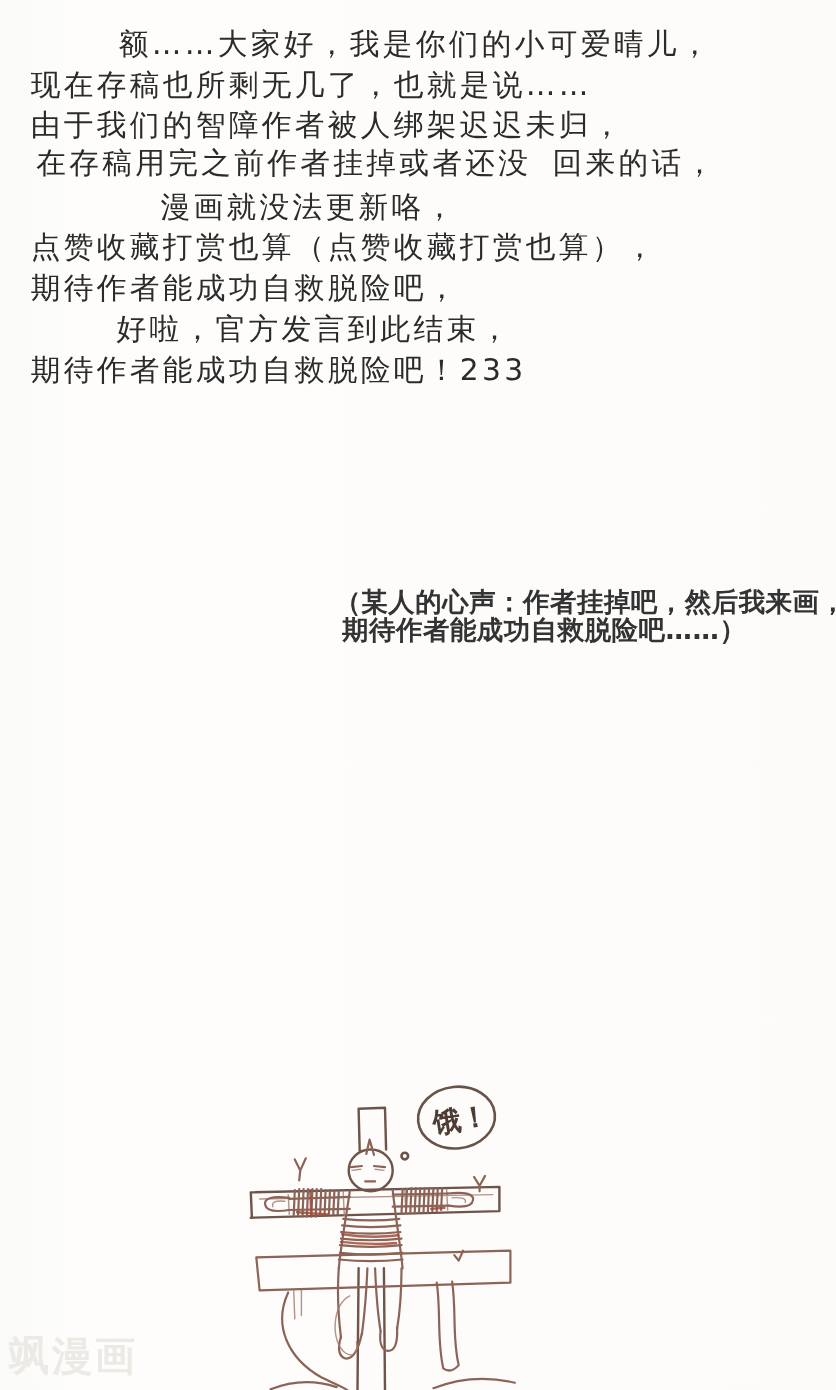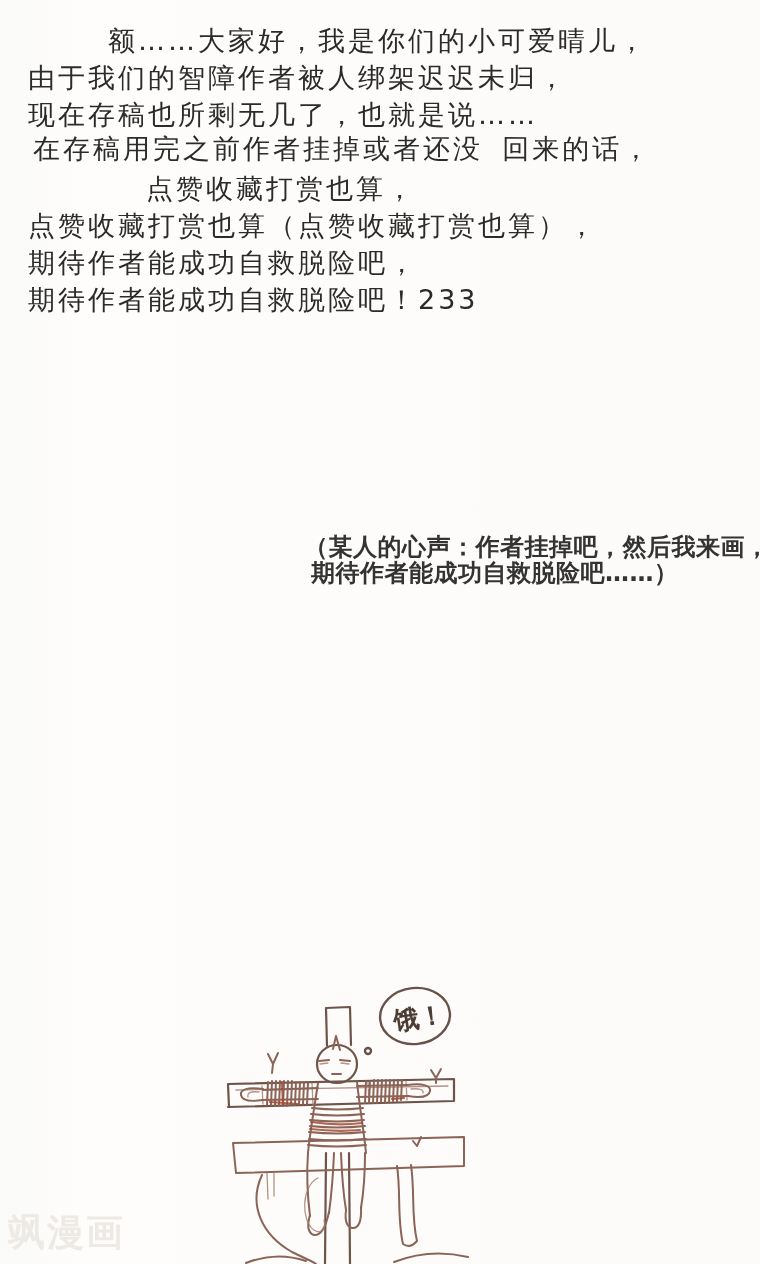--- a/index.html
+++ b/index.html
@@ -41,26 +41,27 @@
     font-size:37px;font-weight:700;letter-spacing:2px;color:#edeae6;
   }
 </style>
 </head>
 <body>
 
 <div class="page">
 
   <div class="letter">
     <div class="ln ind80">额……大家好，我是你们的小可爱晴儿，</div>
+    <div class="ln">现在存稿也所剩无几了，也就是说……</div>
     <div class="ln">由于我们的智障作者被人绑架迟迟未归，</div>
-    <div class="ln">现在存稿也所剩无几了，也就是说……</div>
     <div class="ln ind5">在存稿用完之前作者挂掉或者还没 回来的话，</div>
-    <div class="ln ind118">点赞收藏打赏也算，</div>
+    <div class="ln ind118">漫画就没法更新咯，</div>
     <div class="ln">点赞收藏打赏也算（点赞收藏打赏也算），</div>
     <div class="ln">期待作者能成功自救脱险吧，</div>
+    <div class="ln ind78">好啦，官方发言到此结束，</div>
     <div class="ln">期待作者能成功自救脱险吧！233</div>
   </div>
 
   <div class="note">
     <div>（某人的心声：作者挂掉吧，然后我来画，</div>
     <div class="note-ln2">期待作者能成功自救脱险吧……）</div>
   </div>
 
   <svg class="sketch" width="760" height="314" viewBox="0 950 760 314" xmlns="http://www.w3.org/2000/svg">
 

